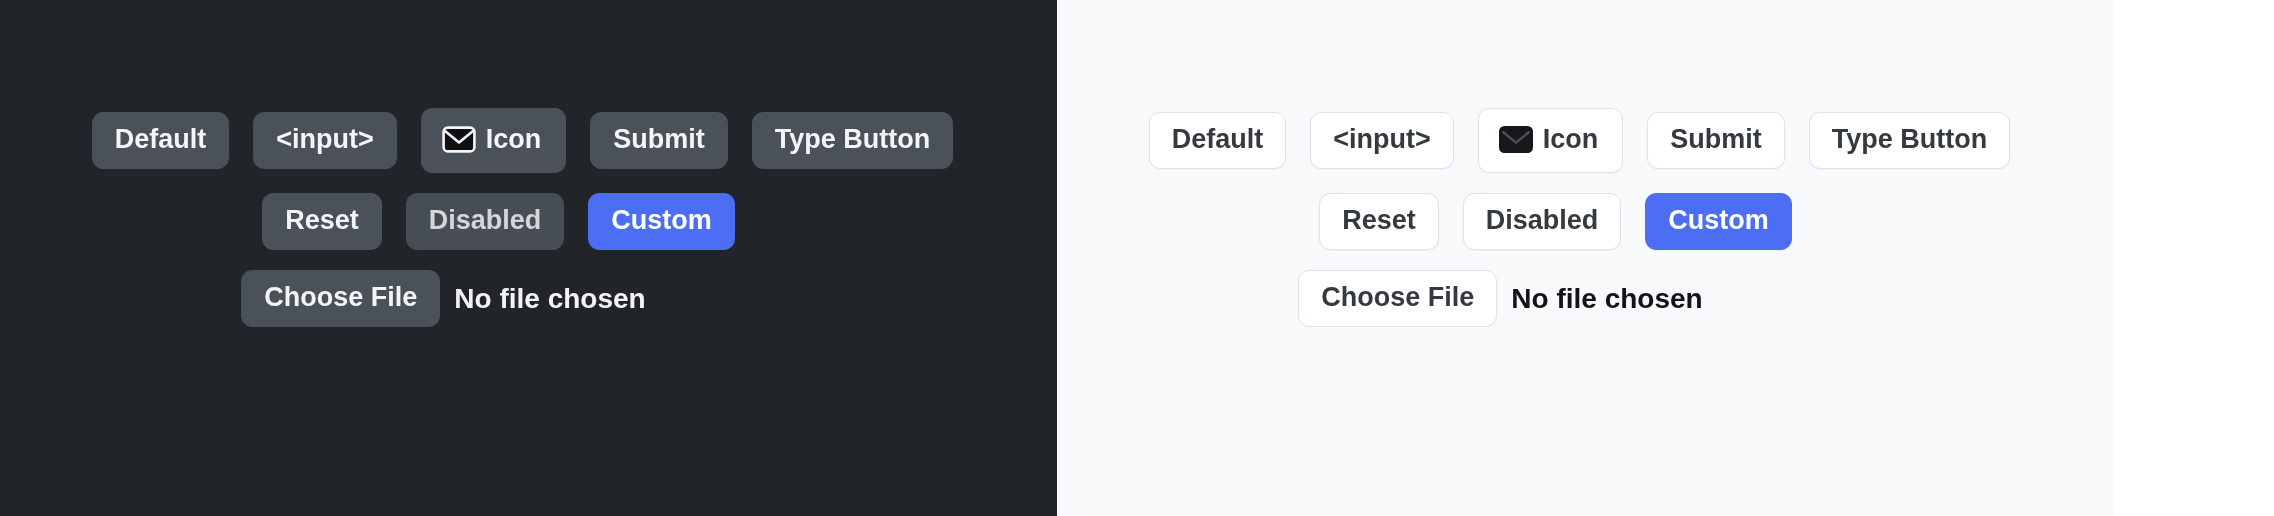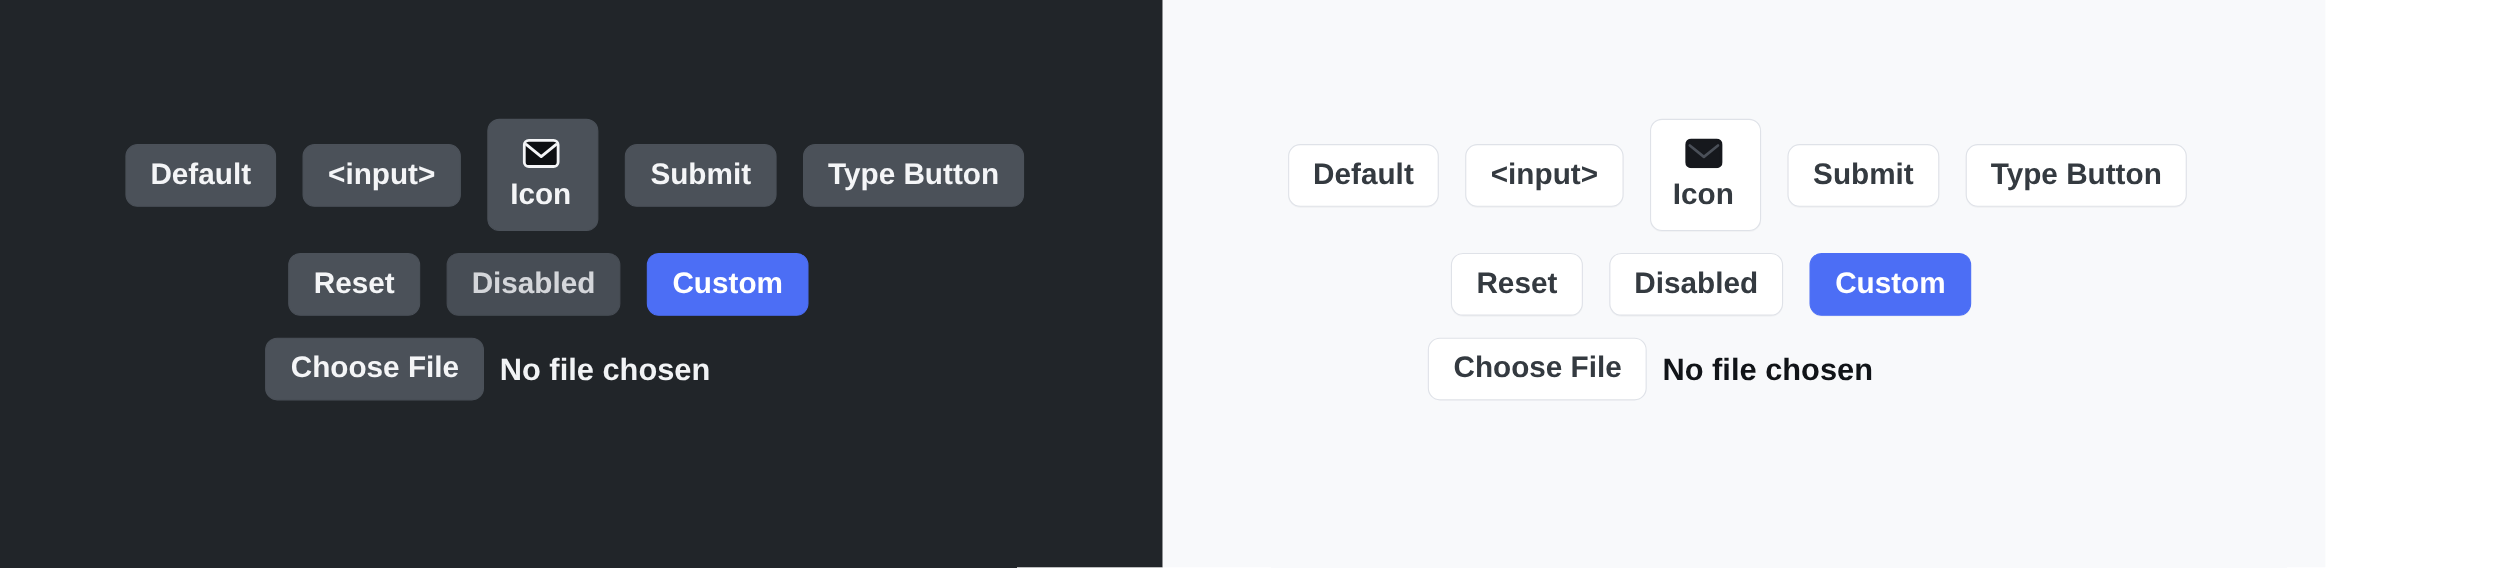--- a/index.html
+++ b/index.html
@@ -107,21 +107,20 @@
     border-color: #4c6ef5;
     color: #ffffff;
   }
 
   
   .btn-icon {
     padding-top: 17px;
     padding-bottom: 19px;
     padding-left: 20px;
     padding-right: 24px;
-    flex-direction: column;
   }
 
   .mail-icon {
     display: inline-block;
     width: 34px;
     height: 27px;
     flex: 0 0 auto;
   }
   .mail-icon svg { display: block; width: 34px; height: 27px; }
 

